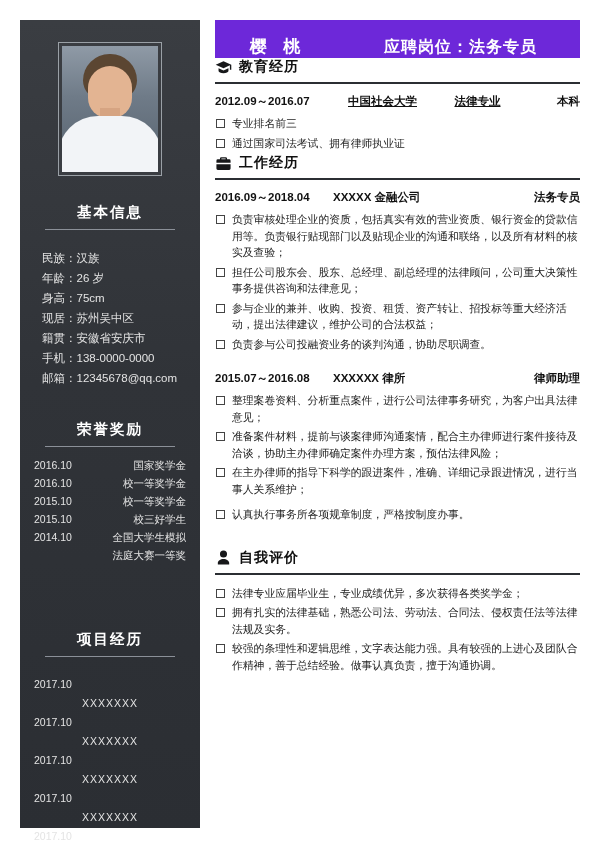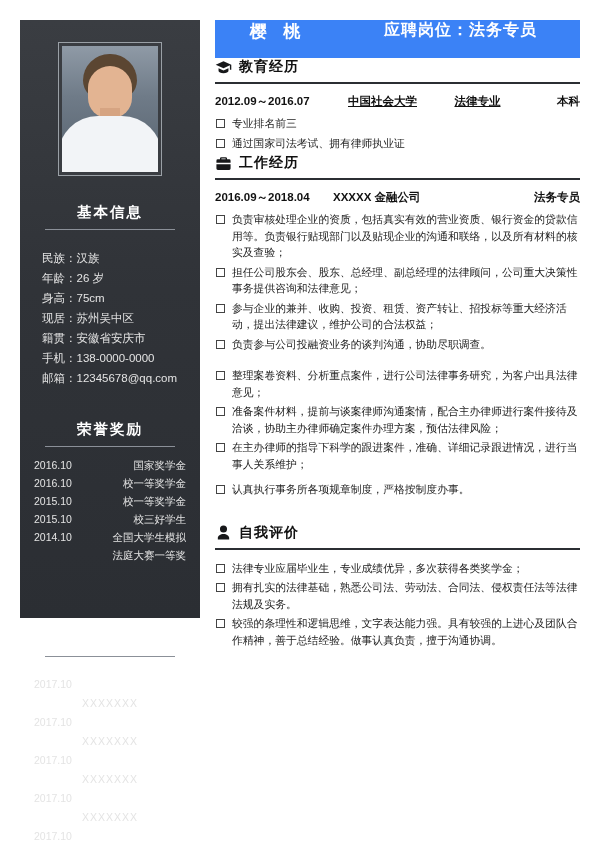--- a/index.html
+++ b/index.html
@@ -7,21 +7,21 @@
     width: 600px; height: 848px;
     font-family: "Liberation Sans", "DejaVu Sans", sans-serif;
     background: #ffffff;
     overflow: hidden;
   }
   .page { position: relative; width: 600px; height: 848px; background: #fff; }
 
   
   .sidebar {
     position: absolute; left: 20px; top: 20px;
-    width: 180px; height: 598px;
+    width: 180px; height: 808px;
     background: linear-gradient(180deg,#3a3d42 0%, #303338 45%, #2b2e33 100%);
     color: #e9e9e9;
   }
   .photo-frame {
     position: absolute; left: 50%; transform: translateX(-50%);
     top: 22px; width: 104px; height: 134px;
     border: 1px solid #9aa0a6;
     padding: 3px;
     background: #3a3d42;
   }
@@ -80,22 +80,22 @@
 
   .proj-list { position: absolute; left: 14px; width: 152px; font-size: 10.5px; color: #e4e4e4; }
   .proj-row { display: flex; line-height: 19px; flex-direction: column; }
   .proj-row .yr { width: 58px; }
   .proj-row .txt { flex: 1; text-align: center; letter-spacing: 1px; }
 
   
   .content { position: absolute; left: 215px; top: 20px; width: 365px; }
 
   .name-bar {
-    display: flex; align-items: flex-start;
-    height: 38px; background: #3b82f6; color: #ffffff;
+    display: flex; align-items: flex-end;
+    height: 38px; background: #6d28d9; color: #ffffff;
   }
   .name-bar .nm {
     width: 126px; text-align: center;
     font-size: 17px; font-weight: bold; letter-spacing: 6px;
   }
   .name-bar .pos {
     flex: 1; text-align: center;
     font-size: 16px; font-weight: bold; letter-spacing: 1px;
   }
 
@@ -271,20 +271,25 @@
       </div>
       <ul class="bullets">
         <li>负责审核处理企业的资质，包括真实有效的营业资质、银行资金的贷款信用等。负责银行贴现部门以及贴现企业的沟通和联络，以及所有材料的核实及查验；</li>
         <li>担任公司股东会、股东、总经理、副总经理的法律顾问，公司重大决策性事务提供咨询和法律意见；</li>
         <li>参与企业的兼并、收购、投资、租赁、资产转让、招投标等重大经济活动，提出法律建议，维护公司的合法权益；</li>
         <li>负责参与公司投融资业务的谈判沟通，协助尽职调查。</li>
       </ul>
 
       <div class="gap-sm"></div>
 
+      <div class="job-row">
+        <span class="c1">2015.07～2016.08</span>
+        <span class="c2">XXXXXX 律所</span>
+        <span class="c3">律师助理</span>
+      </div>
       <ul class="bullets">
         <li>整理案卷资料、分析重点案件，进行公司法律事务研究，为客户出具法律意见；</li>
         <li>准备案件材料，提前与谈案律师沟通案情，配合主办律师进行案件接待及洽谈，协助主办律师确定案件办理方案，预估法律风险；</li>
         <li>在主办律师的指导下科学的跟进案件，准确、详细记录跟进情况，进行当事人关系维护；</li>
         <li style="margin-top:9px">认真执行事务所各项规章制度，严格按制度办事。</li>
       </ul>
     </div>
 
     <div class="sec" style="margin-top:26px;">
       <div class="sec-head">

